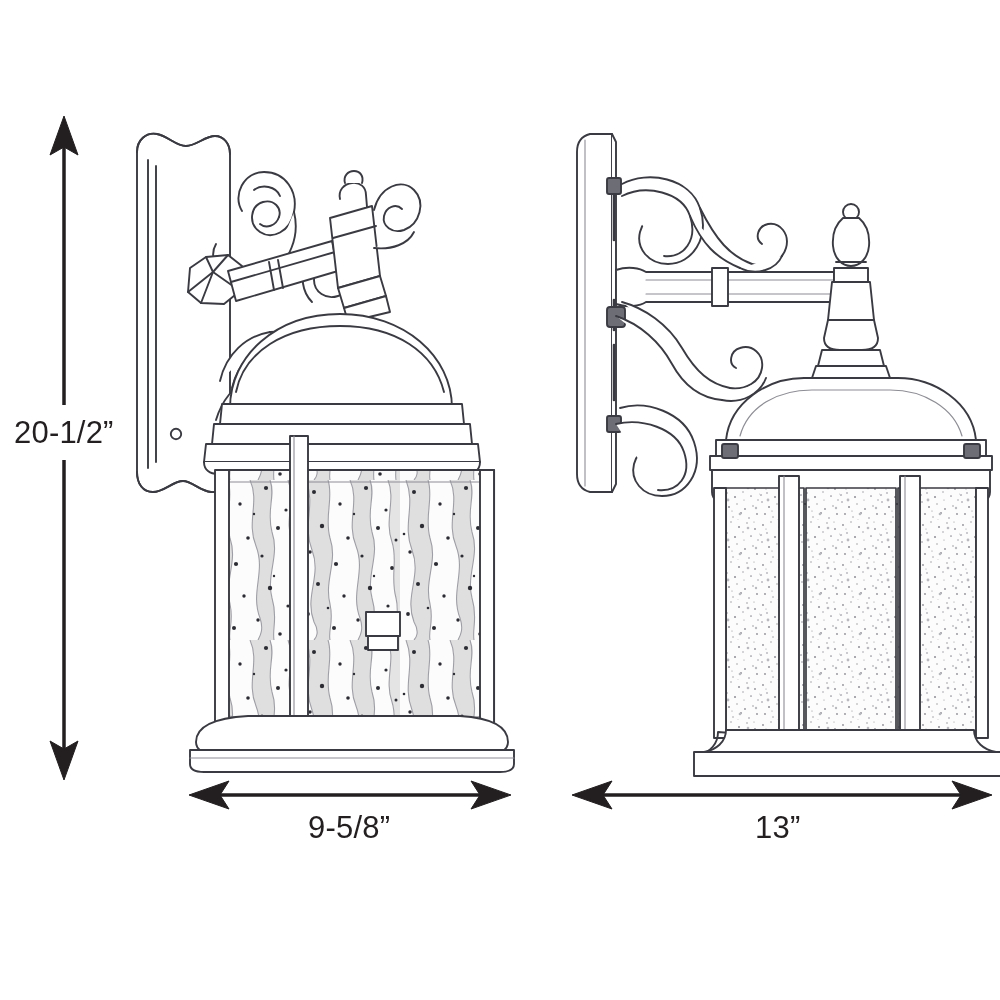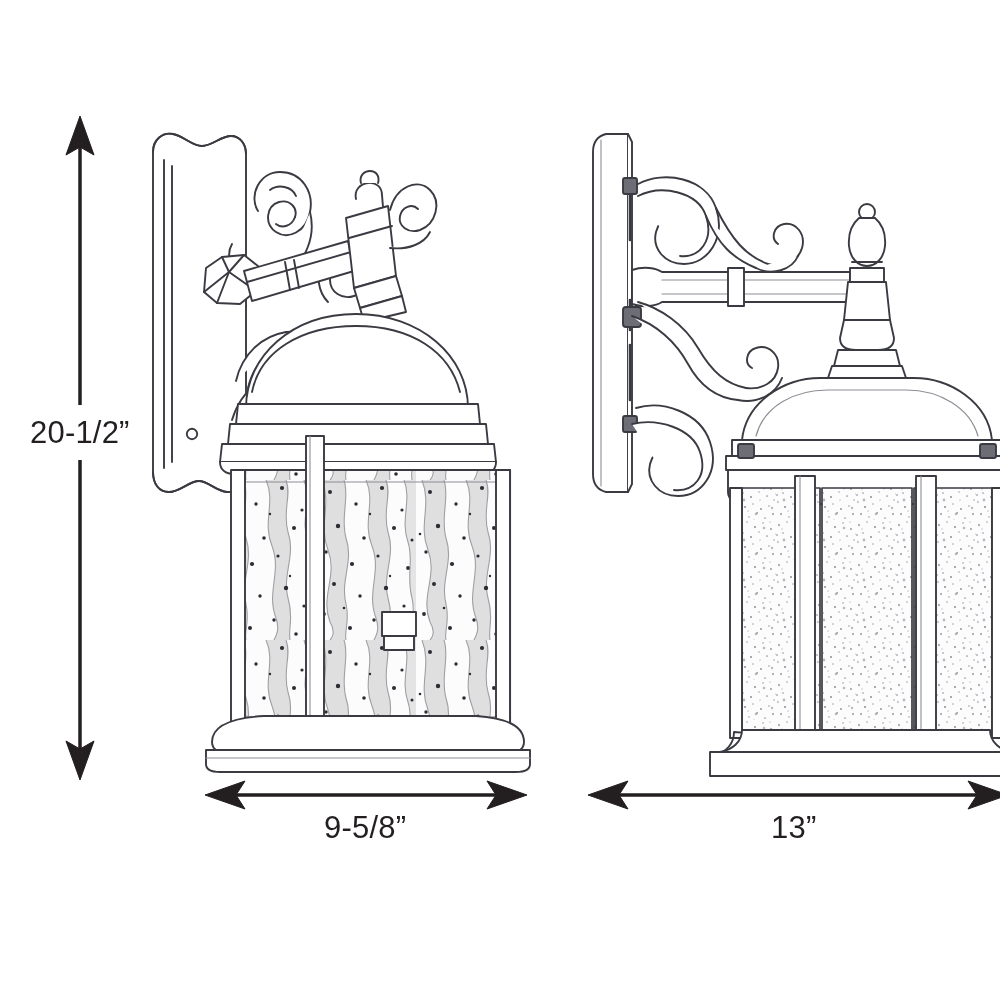--- a/index.html
+++ b/index.html
@@ -2,21 +2,21 @@
 <html><head>
 <meta charset="utf-8">
 <style>
   html,body{margin:0;padding:0;background:#ffffff;}
   body{
     width:1000px;height:1000px;overflow:hidden;
     font-family:"Liberation Sans","DejaVu Sans",sans-serif;
     background:#ffffff;
     position:relative;
   }
-  #stage{position:absolute;left:0;top:0;width:808px;height:1000px;margin-left:16px;}
+  #stage{position:absolute;left:0;top:0;width:808px;height:1000px;}
   svg#drawing{position:absolute;left:0;top:0;width:1000px;height:1000px;display:block;}
   .dimtext{
     font-family:"Liberation Sans","DejaVu Sans",sans-serif;
     font-size:31px;
     font-weight:400;
     fill:#231f20;
     letter-spacing:0.2px;
   }
 </style>
 </head>

